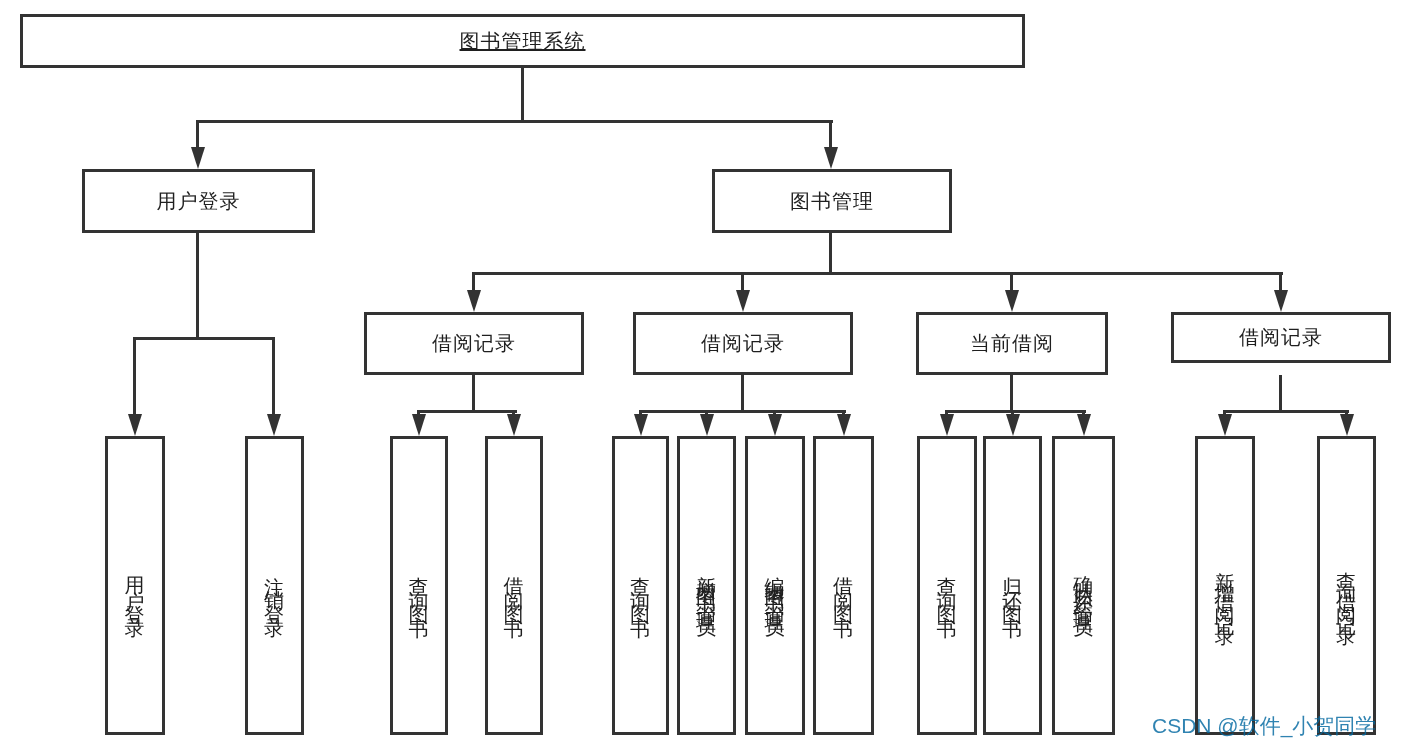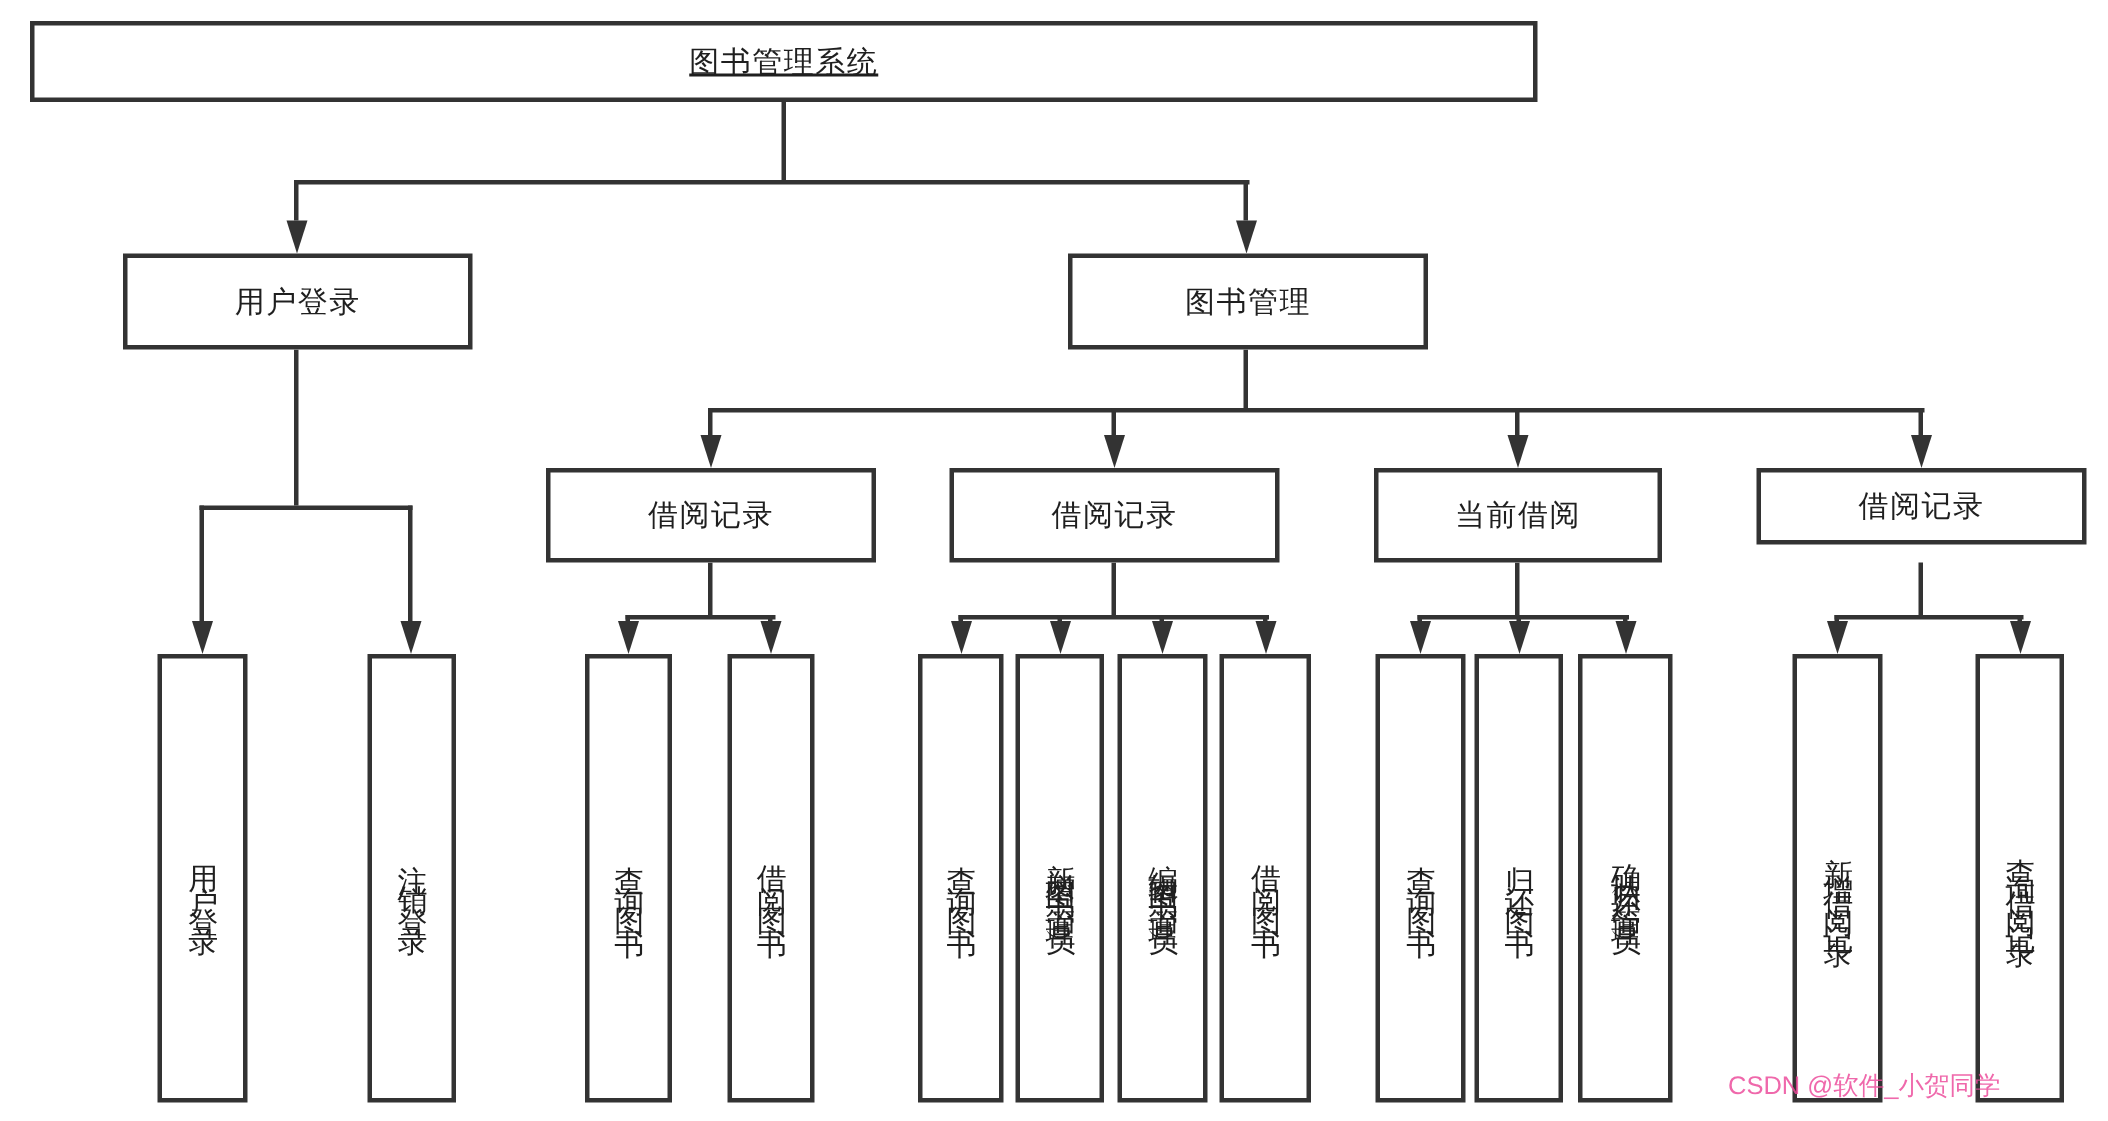--- a/index.html
+++ b/index.html
@@ -25,21 +25,21 @@
   
   .h{position:absolute;height:3px;background:#333333;z-index:1;}
   .v{position:absolute;width:3px;background:#333333;z-index:1;}
   .arr{
     position:absolute;width:0;height:0;z-index:1;
     border-left:7px solid transparent;border-right:7px solid transparent;
     border-top:22px solid #333333;
   }
   .watermark{
     position:absolute;left:1152px;top:712px;z-index:5;
-    font-size:17px;color:#ec4899;opacity:0.82;white-space:nowrap;
+    font-size:21px;color:#0369a1;opacity:0.82;white-space:nowrap;
   }
 </style>
 </head>
 <body>
 
 <div class="stage">
 
   <div class="v" style="left:521px;top:68px;height:52px;"></div>
   <div class="h" style="left:196px;top:120px;width:637px;"></div>
   <div class="v" style="left:196px;top:120px;height:27px;"></div>

